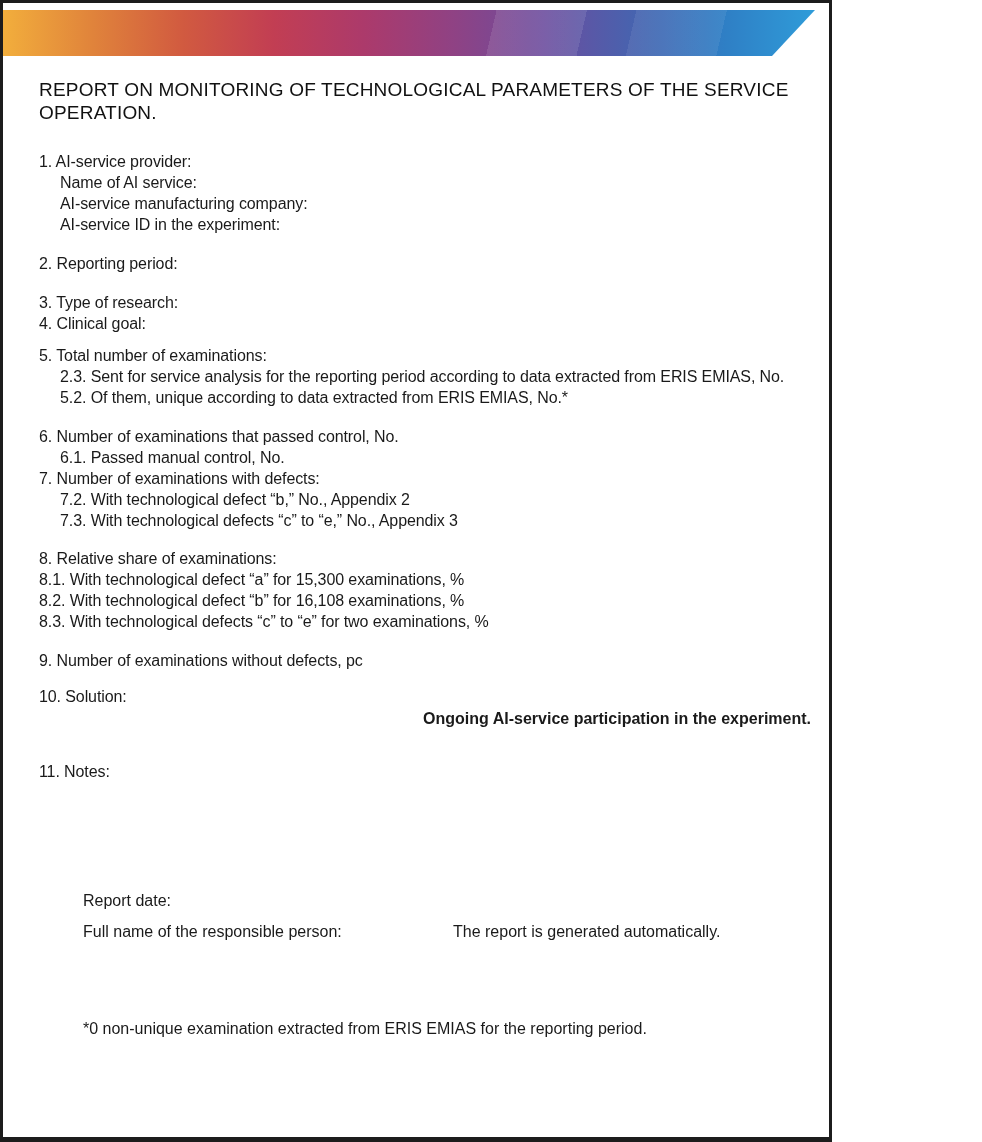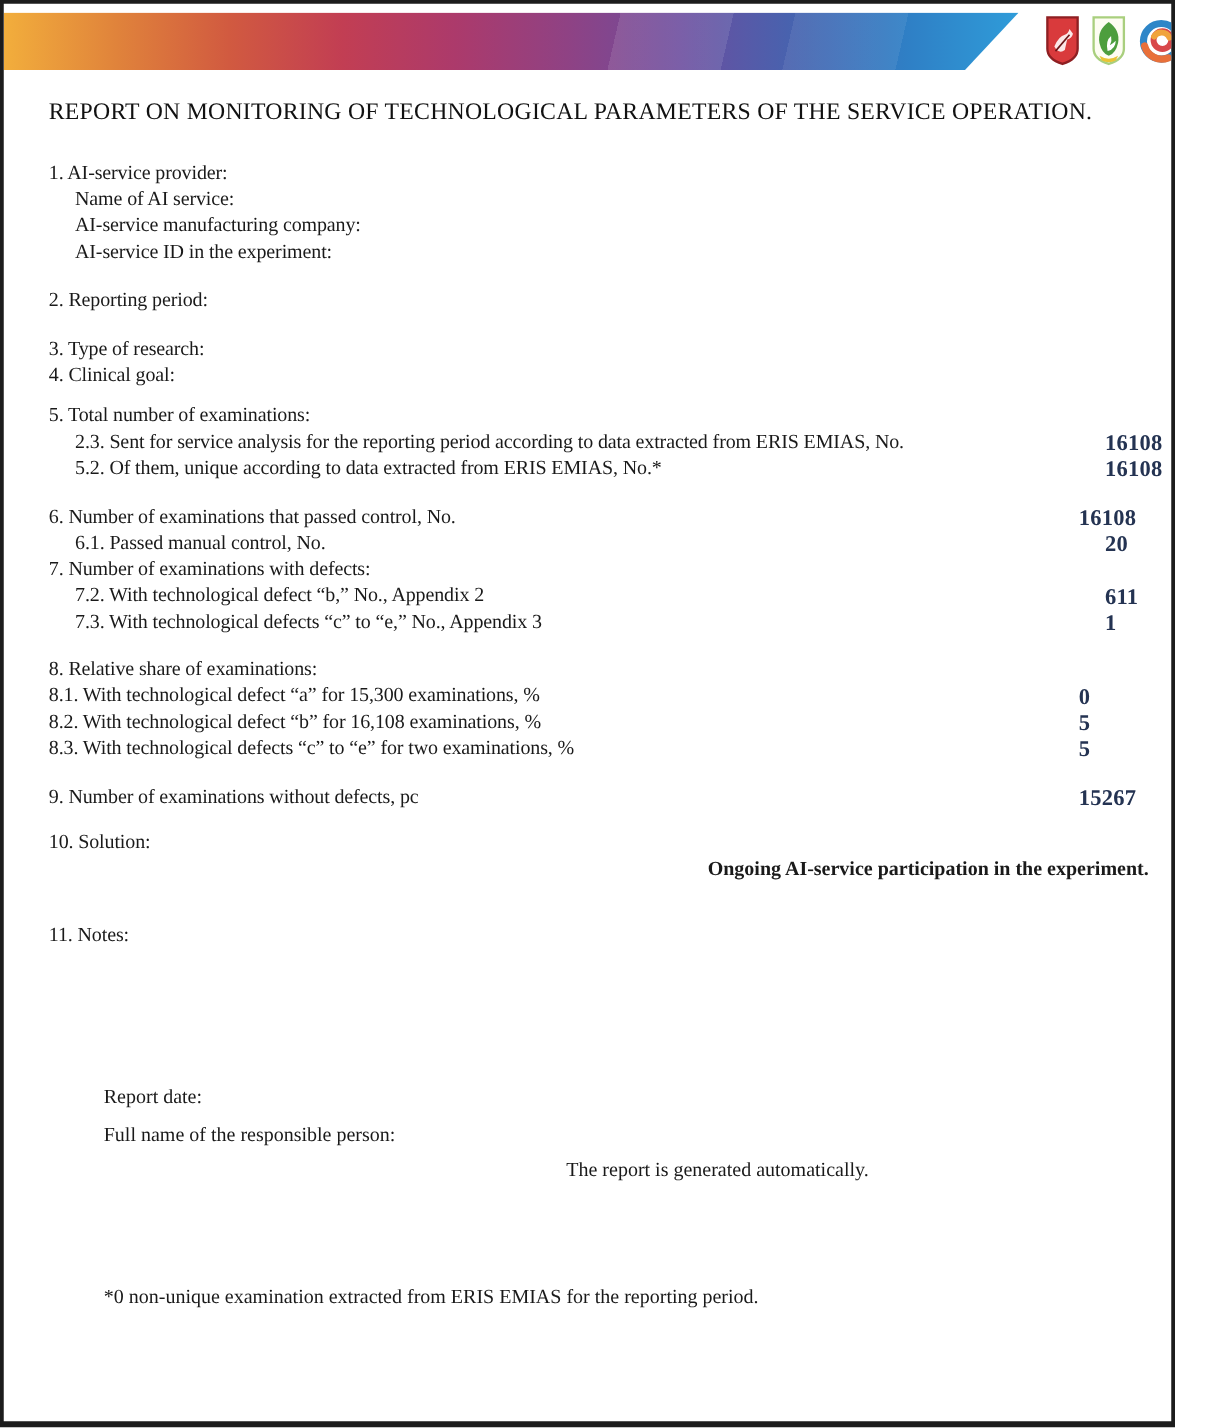--- a/index.html
+++ b/index.html
@@ -1,20 +1,20 @@
 <!DOCTYPE html>
 <html style="--value-color: #243352; --border-color: #1c1c1c;"><head>
 <meta charset="utf-8">
 <style>
   html,body{margin:0;padding:0;background:#ffffff;}
   .page{
-    width:940px;height:1142px;box-sizing:border-box;position:relative;
+    width:832px;height:1142px;box-sizing:border-box;position:relative;
     background:#ffffff;
     border:3px solid #1c1c1c;border-bottom-width:5px;
-    font-family:Liberation Serif, serif;
+    font-family:Liberation Sans, sans-serif;
     font-stretch:condensed;
     color:#1a1a1a;overflow:hidden;
   }
   .gradient-bar{
     position:absolute;top:7px;left:0;width:812px;height:46px;
     clip-path:polygon(0 0,100% 0,calc(100% - 43px) 100%,0 100%);
     background:linear-gradient(90deg,#F2AE3C,#E0833B 12%,#D15A40 24%,#C23E53 36%,#AC3A6B 46%,#8F4284 56%,#6C4D9E 66%,#4763AF 76%,#2F7FC5 88%,#2F9CD9 100%);
   }
   .gradient-bar::after{
     content:"";position:absolute;inset:0;
@@ -38,22 +38,22 @@
   .g10{margin-top:15px}.g11{margin-top:11px}
   .g14{}.g17{margin-top:17px}.g18{margin-top:18px}
   .g32{margin-top:32px}
   .solution-line{
     margin-top:1px;line-height:21px;font-size:16px;font-weight:700;
     text-align:right;position:relative;left:18px;
   }
   .footer-area{margin:108px 0 0 44px;}
   .foot-line{line-height:21px;font-size:16px;}
   .resp-row{position:relative;margin-top:10px;}
-  .auto-note{position:absolute;left:370px;top:0;margin-top:28px;}
-  .footnote{margin-top:108px;line-height:21px;font-size:16px;}
+  .auto-note{position:absolute;left:370px;top:0;}
+  .footnote{margin-top:76px;line-height:21px;font-size:16px;}
 </style>
 </head>
 <body>
 
 <div class="page">
 
   <div class="gradient-bar" style="background: linear-gradient(90deg, rgb(242, 174, 60), rgb(224, 131, 59), rgb(209, 90, 64), rgb(194, 62, 83), rgb(172, 58, 107), rgb(143, 66, 132), rgb(108, 77, 158), rgb(71, 99, 175), rgb(47, 127, 197), rgb(47, 156, 217));"></div>
 
   <div class="logos">
     <span>

